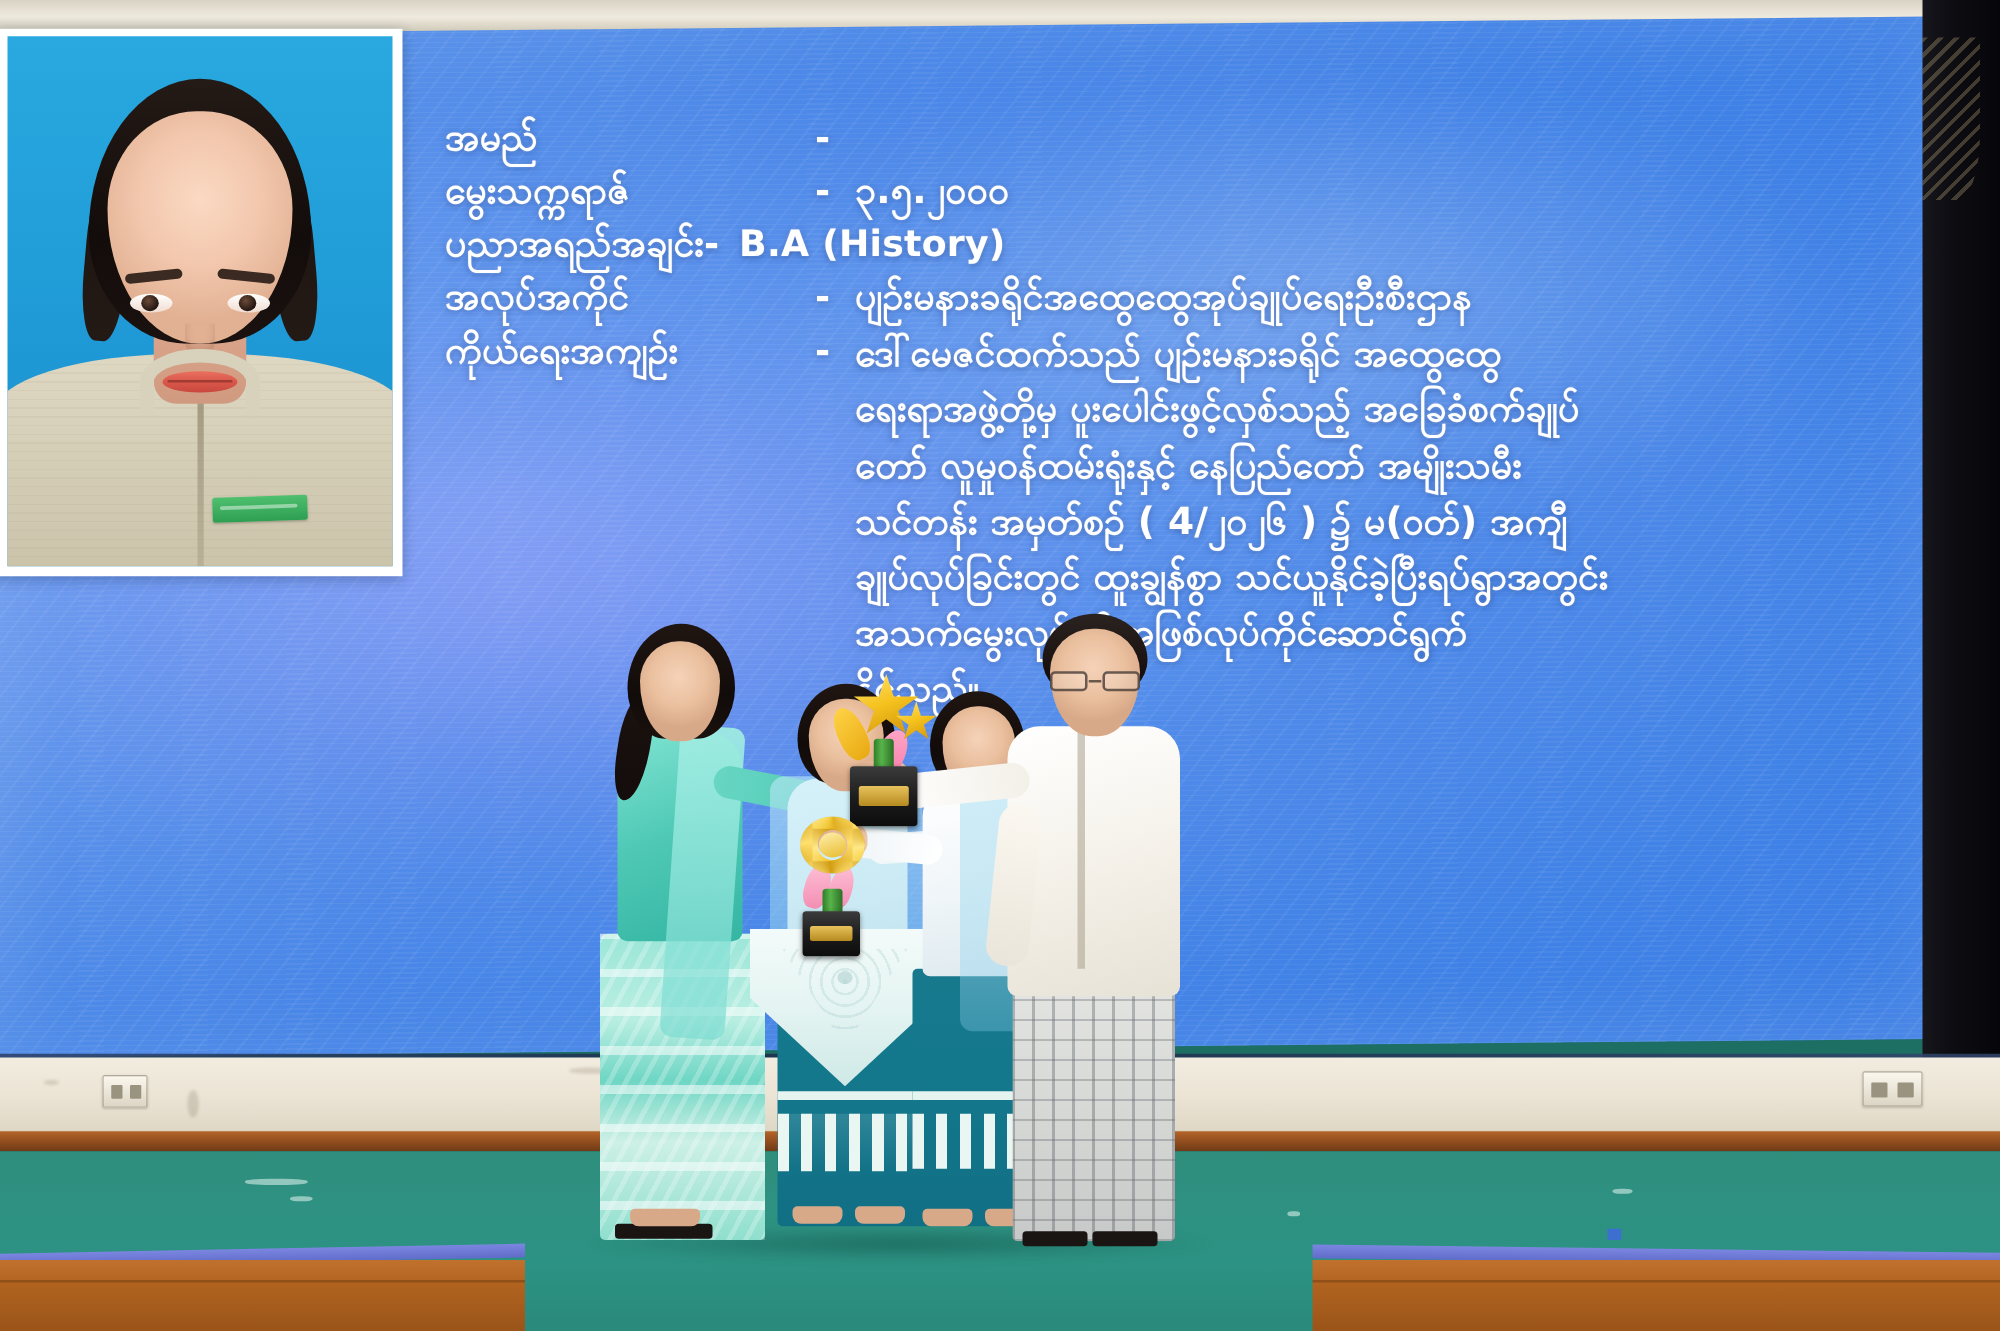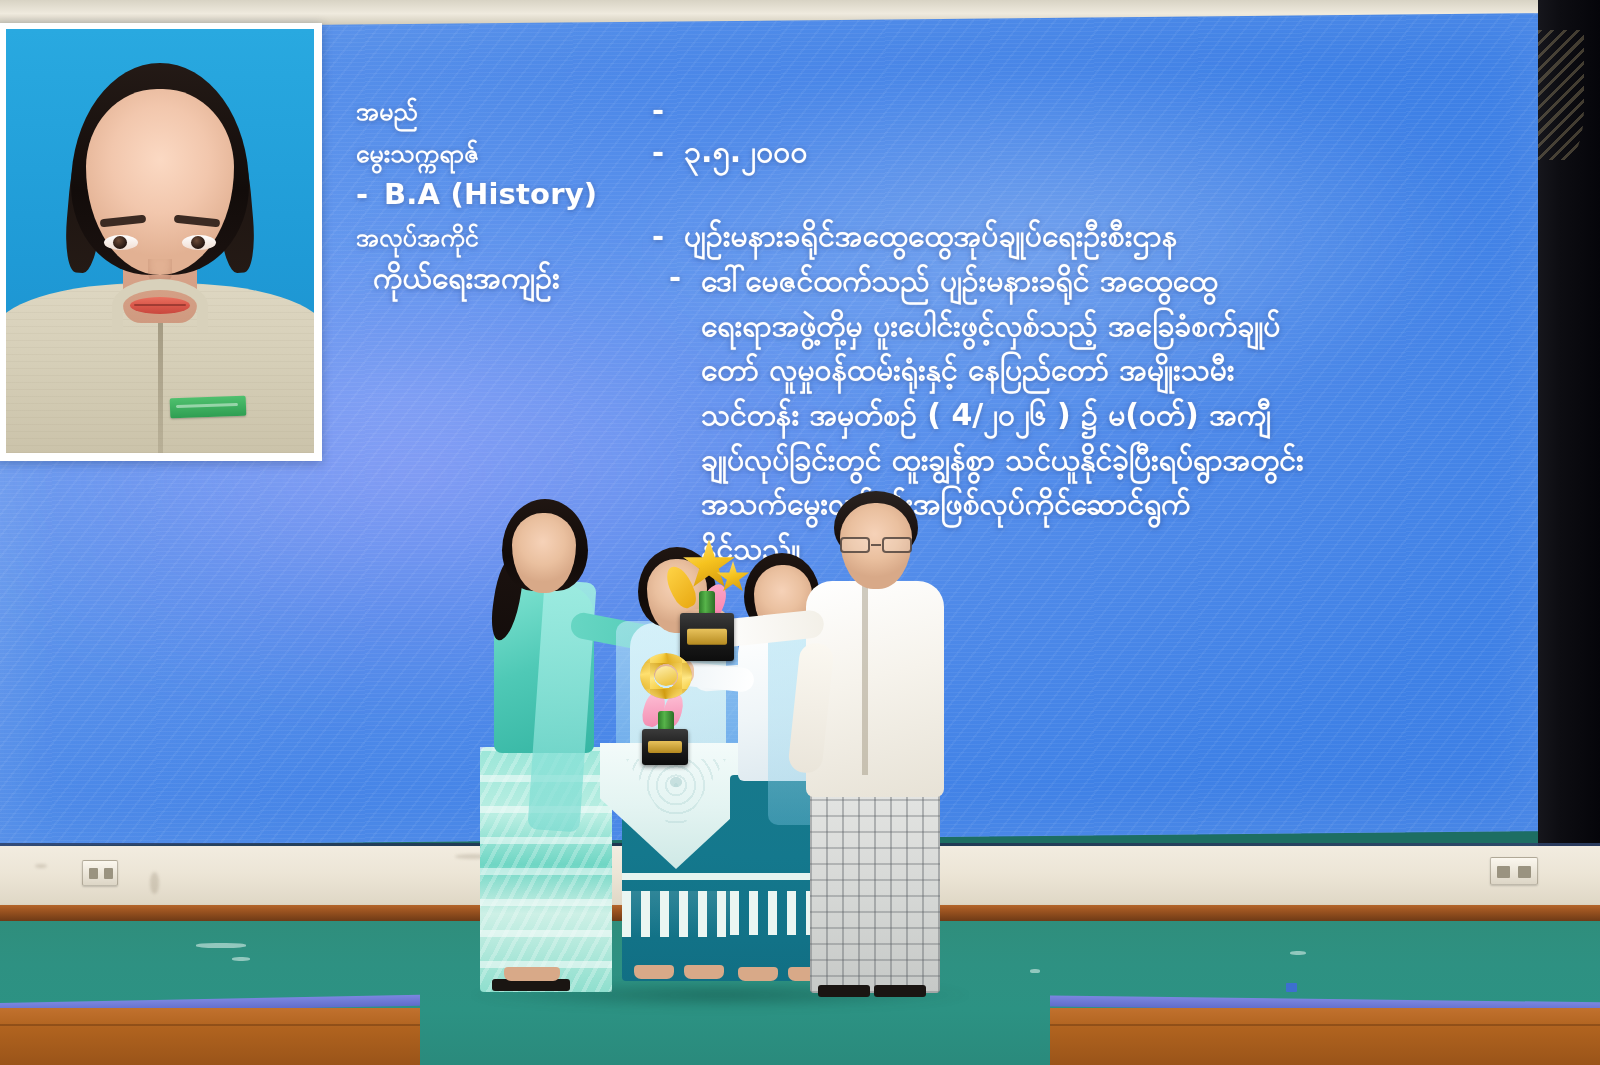--- a/index.html
+++ b/index.html
@@ -158,28 +158,28 @@
   .p-badge::after{content:"";position:absolute;left:6px;top:7px;width:62px;height:3px;
     background:rgba(255,255,255,.45);border-radius:2px;}
 
   
   .slide-text{
     position:absolute;left:356px;top:64px;width:1180px;
     color:#ffffff;font-weight:700;
     text-shadow:0 1px 5px rgba(25,60,135,.55), 0 0 2px rgba(255,255,255,.35);
   }
   .field{display:flex;align-items:baseline;margin-bottom:4px;line-height:1.28;}
-  .f-label{width:296px;flex:0 0 296px;font-size:25px;letter-spacing:.2px;}
+  .f-label{width:296px;flex:0 0 296px;font-size:30px;letter-spacing:.2px;}
   .f-dash{width:32px;flex:0 0 32px;font-size:29px;}
   .f-value{flex:1;font-size:30px;letter-spacing:.2px;}
   .f-value.latin{font-size:29px;}
   .field.edu .f-label{width:auto;flex:0 0 auto;}
   .field.edu .f-dash{width:auto;flex:0 0 auto;margin-right:16px;}
 
-  .bio{display:flex;margin-top:2px;margin-left:17px;}
+  .bio{display:flex;margin-top:2px;}
   .bio .f-label{width:296px;flex:0 0 296px;font-size:30px;line-height:1.28;}
   .bio .f-dash{width:32px;flex:0 0 32px;font-size:29px;line-height:1.28;}
   .bio-body{flex:1;font-size:30px;line-height:1.49;}
   .bio-body p{margin:0;text-align:justify;text-justify:inter-word;}
   .bio-body p.last{text-align:left;}
 
   
   .people{position:absolute;left:0;top:0;width:1600px;height:1065px;pointer-events:none;}
   .person{position:absolute;bottom:0;}
 
@@ -390,20 +390,21 @@
           <span class="f-dash">-</span>
         </div>
 
         <div class="field">
           <span class="f-label">မွေးသက္ကရာဇ်</span>
           <span class="f-dash">-</span>
           <span class="f-value">၃.၅.၂၀၀၀</span>
         </div>
 
         <div class="field edu">
+          <span class="f-label">ပညာအရည်အချင်း</span>
           <span class="f-dash">-</span>
           <span class="f-value latin">B.A (History)</span>
         </div>
 
         <div class="field">
           <span class="f-label">အလုပ်အကိုင်</span>
           <span class="f-dash">-</span>
           <span class="f-value">ပျဉ်းမနားခရိုင်အထွေထွေအုပ်ချုပ်ရေးဦးစီးဌာန</span>
         </div>
 

